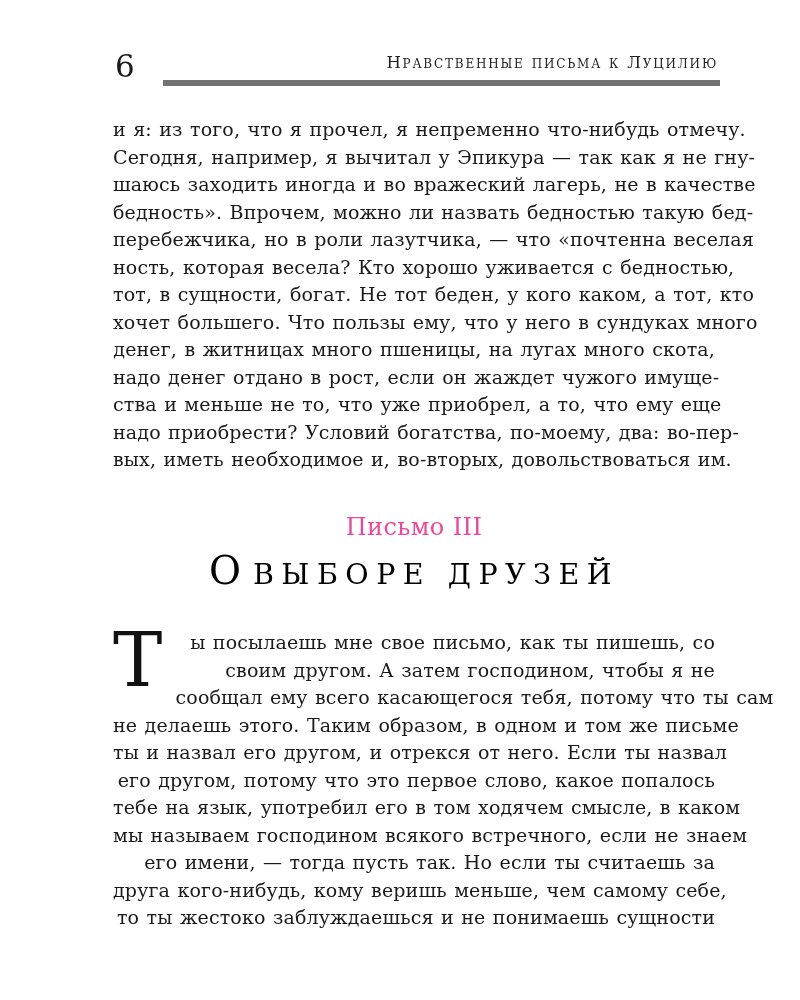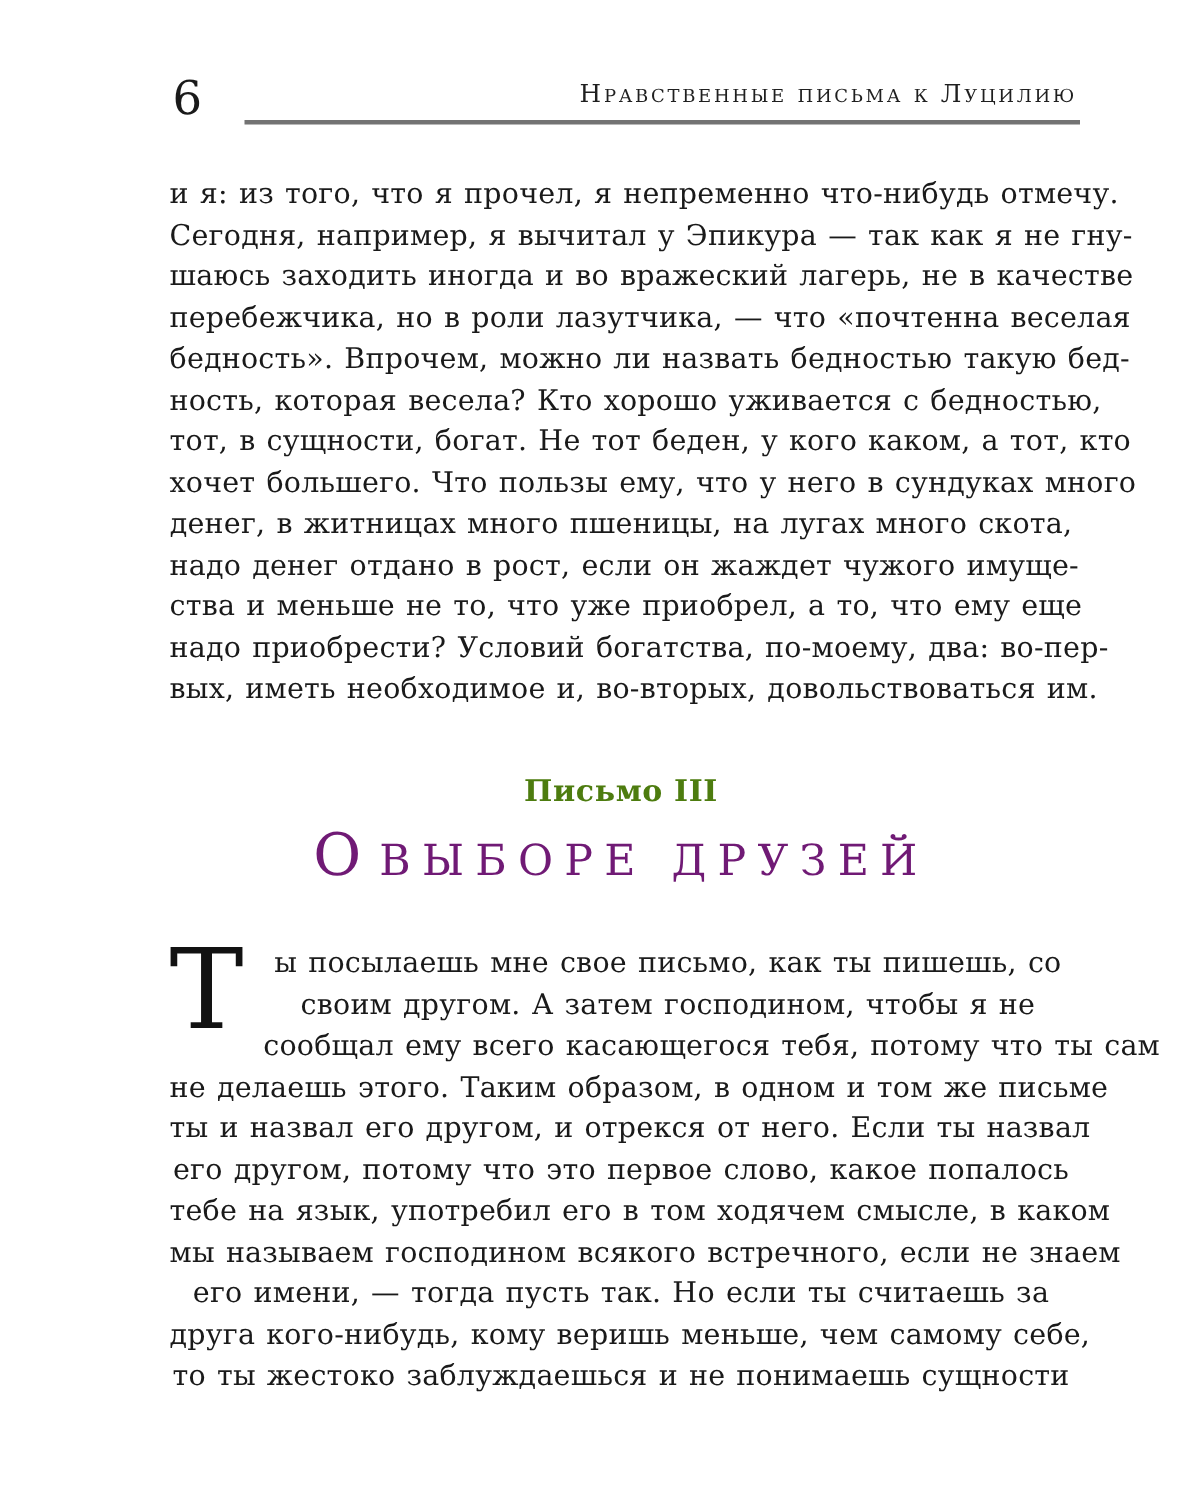--- a/index.html
+++ b/index.html
@@ -28,21 +28,21 @@
     position: absolute;
     left: 2px;
     top: 2px;
     font-size: 31px;
     line-height: 32px;
     color: #1a1a1a;
   }
   .running-title-wrap {
     margin-left: 50px;
     height: 32px;
-    border-bottom: 3px solid #737373;
+    border-bottom: 6px solid #737373;
     text-align: right;
   }
   .running-title {
     display: inline-block;
     font-variant: small-caps;
     font-size: 16.5px;
     line-height: 30px;
     letter-spacing: 1.8px;
     color: #1f1f1f;
     padding-right: 2px;
@@ -55,43 +55,43 @@
     width: 602px;
     font-size: 19px;
     letter-spacing: 0.15px;
     word-spacing: 1.2px;
   }
   .para-1 { top: 116px; }
   .para-2 { top: 629px; }
   .tline {
     line-height: 27.5px;
     white-space: nowrap;
-    text-align: center;
+    text-align: right;
   }
 
   
   .chapter-heading {
     position: absolute;
     top: 513px;
     left: 113px;
     width: 602px;
     text-align: center;
   }
   .letter-label {
-    font-size: 20px;
-    font-weight: bold;
+    font-size: 24px;
+    font-weight: normal;
     line-height: 28px;
     letter-spacing: 0.4px;
-    color: #4d7c0f;
+    color: #ec4899;
   }
   .chapter-title {
     margin: 7px 0 0 0;
     font-weight: normal;
     line-height: 46px;
-    color: #701a75;
+    color: #000000;
   }
   .chapter-title .initial {
     font-size: 39px;
     letter-spacing: 8px;
   }
   .chapter-title .rest {
     font-size: 28.5px;
     letter-spacing: 7.5px;
     padding-left: 4px;
   }
@@ -115,22 +115,22 @@
     <div class="page-number">6</div>
     <div class="running-title-wrap">
       <span class="running-title">Нравственные письма к Луцилию</span>
     </div>
   </header>
 
   <section class="paragraph para-1">
       <div class="tline">и я: из того, что я прочел, я непременно что-нибудь отмечу.</div>
       <div class="tline">Сегодня, например, я вычитал у Эпикура — так как я не гну-</div>
       <div class="tline">шаюсь заходить иногда и во вражеский лагерь, не в качестве</div>
+      <div class="tline">бедность». Впрочем, можно ли назвать бедностью такую бед-</div>
       <div class="tline">перебежчика, но в роли лазутчика, — что «почтенна веселая</div>
-      <div class="tline">бедность». Впрочем, можно ли назвать бедностью такую бед-</div>
       <div class="tline">ность, которая весела? Кто хорошо уживается с бедностью,</div>
       <div class="tline">тот, в сущности, богат. Не тот беден, у кого каком, а тот, кто</div>
       <div class="tline">хочет большего. Что пользы ему, что у него в сундуках много</div>
       <div class="tline">денег, в житницах много пшеницы, на лугах много скота,</div>
       <div class="tline">надо денег отдано в рост, если он жаждет чужого имуще-</div>
       <div class="tline">ства и меньше не то, что уже приобрел, а то, что ему еще</div>
       <div class="tline">надо приобрести? Условий богатства, по-моему, два: во-пер-</div>
       <div class="tline">вых, иметь необходимое и, во-вторых, довольствоваться им.</div>
     </section>
 

